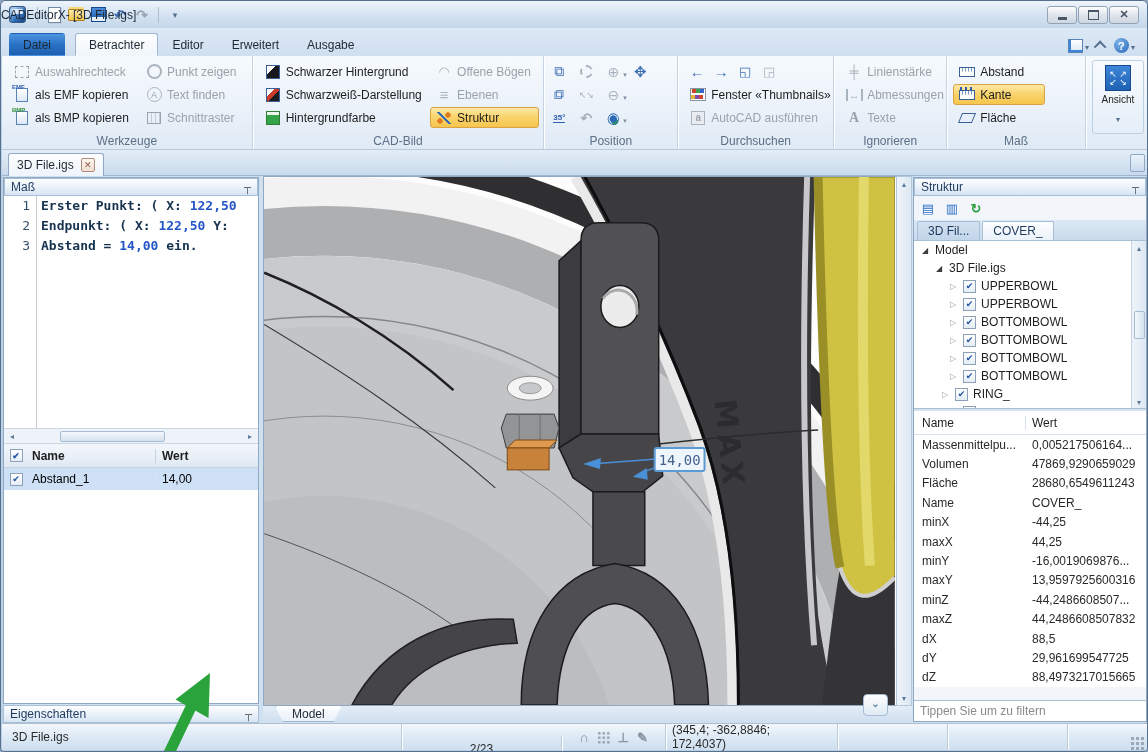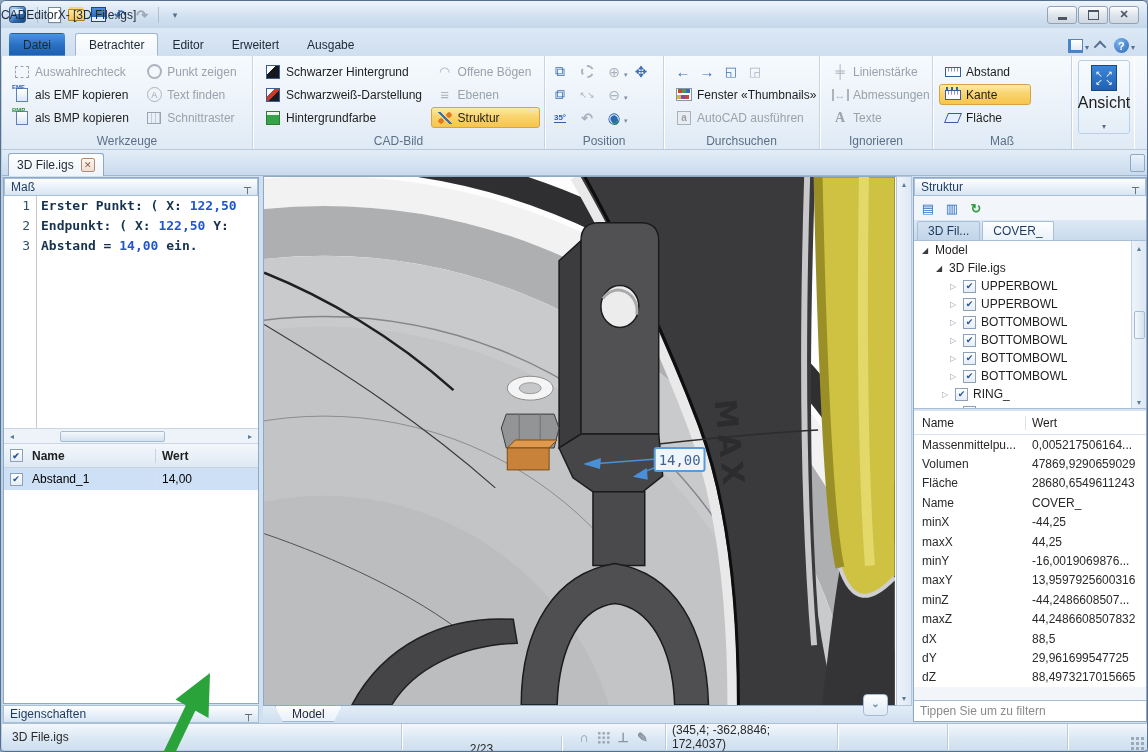--- a/index.html
+++ b/index.html
@@ -38,21 +38,21 @@
   .ti-layout::before{content:"";width:13px;height:12px;border:1px solid #5b82b5;background:linear-gradient(#fff,#dce8f5);box-shadow:inset 2px -2px 0 #3d85d8;}
   .ti .dda::after{content:"▾";font-size:8px;color:#55708f;margin-left:2px;}
   .ti-collapse::before{content:"";width:7px;height:7px;border-left:2px solid #55708f;border-top:2px solid #55708f;transform:rotate(45deg) translateY(2px);}
   .ti-help::before{content:"?";width:15px;height:15px;border-radius:50%;background:radial-gradient(circle at 35% 30%,#7db4ea,#2a68b8);color:#fff;font-weight:bold;font-size:11px;display:flex;align-items:center;justify-content:center;}
 
   
   .ribbon { position:absolute; left:1px; top:55px; width:1146px; height:94px;
     background:linear-gradient(#f6fafd,#eaf1f9 60%,#dfeaf5); border-bottom:1px solid #b8c9dc; display:flex; }
   .rgroup { position:relative; border-right:1px solid #c5d3e2; box-shadow:1px 0 0 #ffffff; padding:4px 4px 16px 6px; }
   .g-title { position:absolute; left:0; right:0; bottom:1px; text-align:center; font-size:12px; color:#5b6f86; }
-  .g-werk  { width:251px; } .g-cad { width:292px; } .g-pos { width:119px; }
+  .g-werk  { width:251px; } .g-cad { width:292px; } .g-pos { width:134px; }
   .g-such  { width:156px; } .g-ign { width:113px; } .g-mass { width:139px; } .g-ans { width:62px; border-right:none;}
   .grid2 { display:grid; grid-auto-flow:column; grid-template-rows:repeat(3,23px); grid-template-columns:repeat(2,auto); align-items:center; }
   .grid1 { display:grid; grid-template-rows:repeat(3,23px); align-items:center; }
   .ritem { display:flex; align-items:center; gap:5px; height:21px; padding:0 5px; font-size:12px; color:#1e1e1e; border:1px solid transparent; border-radius:3px; white-space:nowrap;}
   .ritem.disabled { color:#9aa2ab; }
   .ritem.hl { background:linear-gradient(#fdeaa9,#f9d46e 45%,#f6c54d); border-color:#d8a245; }
   .ic { width:16px; height:16px; flex:0 0 16px; display:inline-flex; align-items:center; justify-content:center; position:relative; font-size:13px;}
   .ic::before{display:block;}
   .ic-selrect::before{content:"";width:12px;height:10px;border:1px dashed #9aa4ae;}
   .ic-emf::before,.ic-bmp::before{content:"";width:10px;height:12px;background:linear-gradient(#fff,#dce8f5);border:1px solid #5b82b5;}
@@ -96,21 +96,21 @@
   .pic-orbit::before{content:"◉";background:radial-gradient(circle at 60% 70%,#35a348 3px,transparent 3.5px);color:#2a68b8;font-size:15px;}
   .pic-back::before{content:"←";font-weight:bold;font-size:15px;}
   .pic-fwd::before{content:"→";font-weight:bold;font-size:15px;}
   .pic-docback::before{content:"◱";font-size:13px;}
   .pic-docfwd::before{content:"◲";font-size:13px;}
   .suchnav { display:flex; gap:6px; height:23px; align-items:center; padding-left:4px;}
   
   .ansbtn { width:52px; height:74px; display:flex; flex-direction:column; align-items:center; justify-content:flex-start; gap:3px; border:1px solid #bcd0e4; border-radius:3px; background:linear-gradient(#f8fbfe,#e4eef8); padding-top:4px;}
   .ansic { width:26px; height:26px; background:linear-gradient(#3d85d8,#1f62b4); border:1px solid #17498a; display:flex; flex-direction:column; align-items:center; justify-content:center; color:#fff; font-size:9px; line-height:8px;}
   .ansic::before{content:"↖ ↗";} .ansic::after{content:"↙ ↘";}
-  .anslabel { font-size:16px; color:#1e1e1e; }
+  .anslabel { font-size:10px; color:#1e1e1e; }
   .ansdd::after{content:"▾";font-size:8px;color:#55708f;}
 
   
   .docrow { position:absolute; left:1px; top:149px; width:1146px; height:26px; background:linear-gradient(#e3edf7,#c9daec); border-bottom:1px solid #9eb6cf; }
   .doctab { position:absolute; left:6px; top:3px; height:23px; padding:0 8px; display:flex; align-items:center; gap:7px;
     background:linear-gradient(#fdfefe,#eef4fb); border:1px solid #8fa8c4; border-bottom:none; border-radius:3px 3px 0 0; font-size:12px; color:#1e2833;}
   .docclose { width:14px; height:14px; border:1px solid #b08a7a; border-radius:2px; background:linear-gradient(#fdf6ee,#f0ddd0); color:#8a5a46; font-size:9px; display:flex; align-items:center; justify-content:center;}
   .tabscroll { position:absolute; right:3px; top:4px; width:15px; height:18px; border:1px solid #8fa8c4; border-radius:2px; background:linear-gradient(#eaf2fb,#c9dbee);}
 
   

